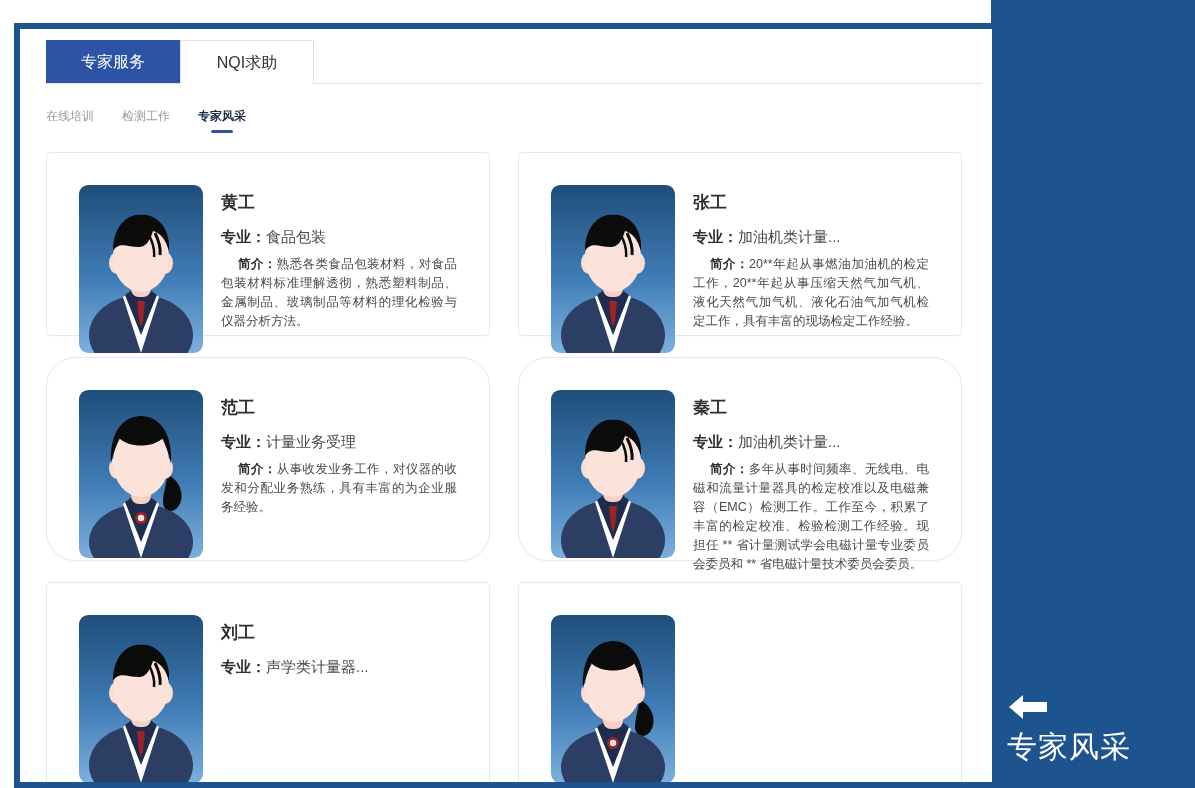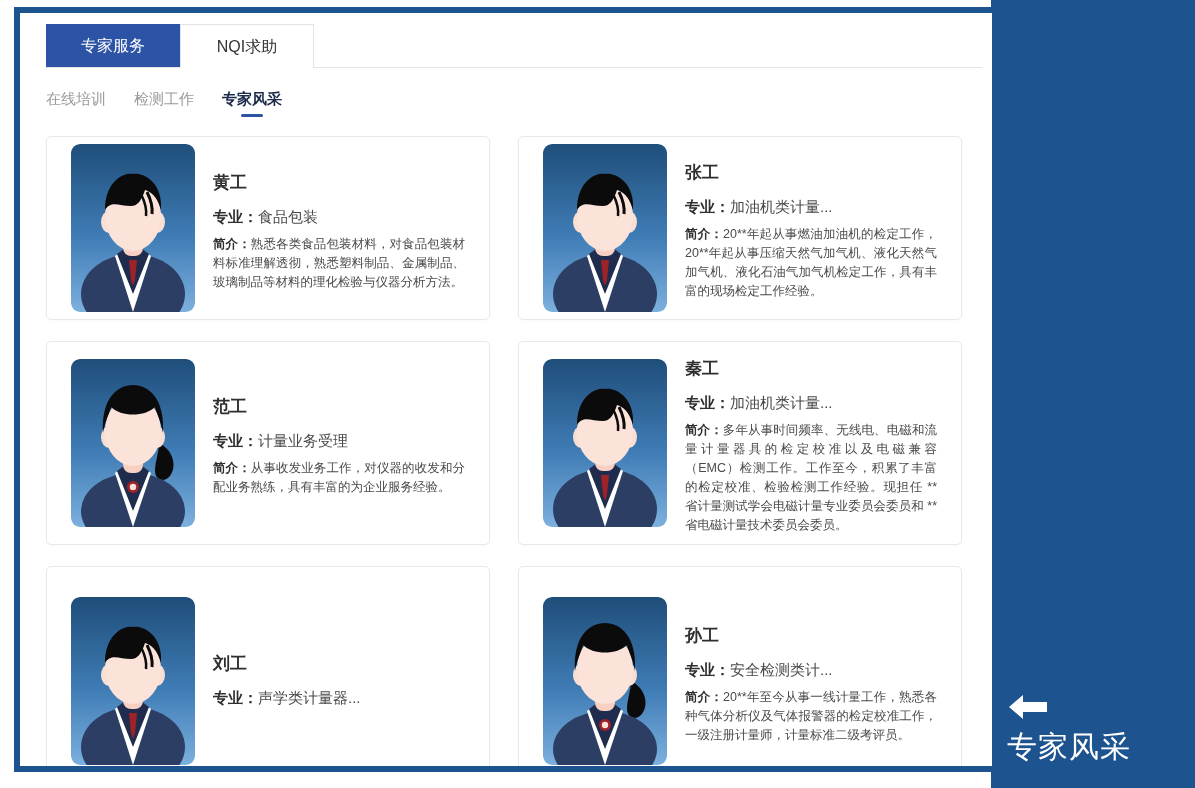--- a/index.html
+++ b/index.html
@@ -20,21 +20,21 @@
     position: absolute; left: 16px; bottom: 22px; width: 180px;
   }
   .annot-arrow { display: block; width: 42px; height: 30px; margin-bottom: 6px; }
   .annot-label {
     color: #ffffff; font-size: 30px; line-height: 38px; letter-spacing: 1px;
     white-space: nowrap;
   }
 
   
   .frame {
-    position: absolute; left: 14px; top: 7px; width: 984px; height: 765px;
+    position: absolute; left: 14px; top: 23px; width: 984px; height: 765px;
     border: 6px solid #1d538f; background: #ffffff;
   }
   .frame-inner {
     position: absolute; left: 0; top: 0; right: 0; bottom: 0;
     background: #ffffff; overflow: hidden;
   }
 
   
   .tabbar {
     position: relative; height: 44px; margin: 11px 0 0 26px;
@@ -48,51 +48,51 @@
   .tab.active { background: #2c53a5; color: #ffffff; width: 134px; }
   .tab.inactive {
     background: #ffffff; color: #333333; width: 134px;
     border-top: 1px solid #e3e3e3; border-right: 1px solid #e3e3e3;
     border-left: 1px solid #e3e3e3; height: 44px; line-height: 43px;
   }
 
   
   .subtabs { margin: 22px 0 0 26px; height: 30px; }
   .subtab {
-    display: inline-block; position: relative; font-size: 15px;
+    display: inline-block; position: relative; font-size: 12px;
     margin-right: 28px; padding-bottom: 8px; cursor: pointer; user-select: none;
     color: #9a9a9a;
   }
   .subtab.active { color: #1b2a4a; font-weight: bold; }
   .subtab.active::after {
     content: ""; position: absolute; left: 50%; transform: translateX(-50%);
     bottom: 0; width: 22px; height: 3px; background: #2c53a5; border-radius: 2px;
   }
 
   
   .grid {
     margin: 16px 0 0 26px; width: 938px;
     display: grid; grid-template-columns: 444px 444px; column-gap: 28px; row-gap: 21px;
   }
   .card {
     border: 1px solid #e9e9e9; border-radius: 5px; background: #fff;
-    padding: 24px; display: flex; gap: 18px; align-items: center;
+    padding: 32px; display: flex; gap: 18px; align-items: flex-start;
     box-shadow: 0 1px 2px rgba(0,0,0,0.02);
   }
   .card-r1 { height: 184px; }
-  .card-r2 { height: 204px; }
+  .card-r2 { height: 204px; border-radius: 29px; }
   .card-r3 { height: 230px; }
   .avatar { flex: 0 0 auto; width: 124px; height: 168px; border-radius: 8px; overflow: hidden; display:block; }
   .card-r2 .avatar { height: 168px; }
   .info { flex: 1 1 auto; min-width: 0; padding-top: 6px; }
   .name { font-size: 17px; font-weight: bold; color: #2f2f2f; margin-bottom: 13px; }
   .row { font-size: 15px; color: #4a4a4a; line-height: 19px; margin-bottom: 9px; }
   .row .k { font-weight: bold; color: #2f2f2f; }
   .bio { font-size: 12.5px; color: #4a4a4a; line-height: 19px; text-align: justify; }
-  .bio .k { font-weight: bold; color: #2f2f2f; }
+  .bio .k { font-weight: bold; color: #2f2f2f; margin-left: 17px; }
 </style>
 </head>
 <body>
 
 <div id="page">
 
   <div class="annot-panel">
     <div class="annot-inner">
       <svg class="annot-arrow" viewBox="0 0 42 30">
         <path d="M16 3 L16 10 L40 10 L40 20 L16 20 L16 27 L2 15 Z" fill="#ffffff"></path>
@@ -273,23 +273,18 @@
             <path d="M44 114 L62 168 L80 114 L72 108 L52 108 Z" fill="#ffffff"></path>
             <path d="M46 112 L62 152 L78 112 L70 106 L54 106 Z" fill="#1f2c4d"></path>
             <rect x="52" y="88" width="20" height="26" rx="8" fill="#f7cfc3"></rect>
             <ellipse cx="38" cy="78" rx="8" ry="11" fill="#f9ded4"></ellipse>
             <ellipse cx="86" cy="78" rx="8" ry="11" fill="#f9ded4"></ellipse>
             <ellipse cx="62" cy="72" rx="28" ry="35" fill="#fbe3da"></ellipse>
             <path d="M32 74 C30 40 46 26 62 26 C78 26 94 40 92 74 C90 62 86 56 84 48 C74 58 50 58 40 48 C38 56 34 62 32 74 Z" fill="#0b0b0b"></path>
             <circle cx="62" cy="128" r="6" fill="#9e2329"></circle>
             <circle cx="62" cy="128" r="3.2" fill="#fbe3da"></circle>
           </svg>
-          <div class="info">
-            <div class="name">孙工</div>
-            <div class="row"><span class="k">专业：</span><span>安全检测类计...</span></div>
-            <div class="bio"><span class="k">简介：</span><span>20**年至今从事一线计量工作，熟悉各种气体分析仪及气体报警器的检定校准工作，一级注册计量师，计量标准二级考评员。</span></div>
-          </div>
         </div>
 
       </div>
     </div>
   </div>
 </div>
 
 </body></html>

